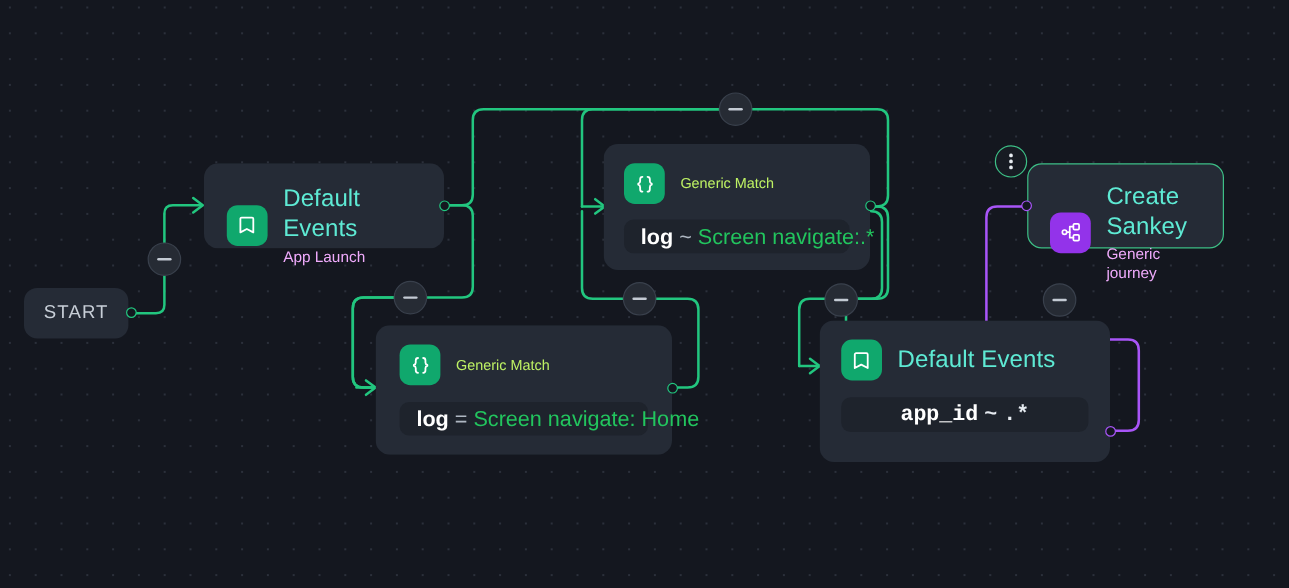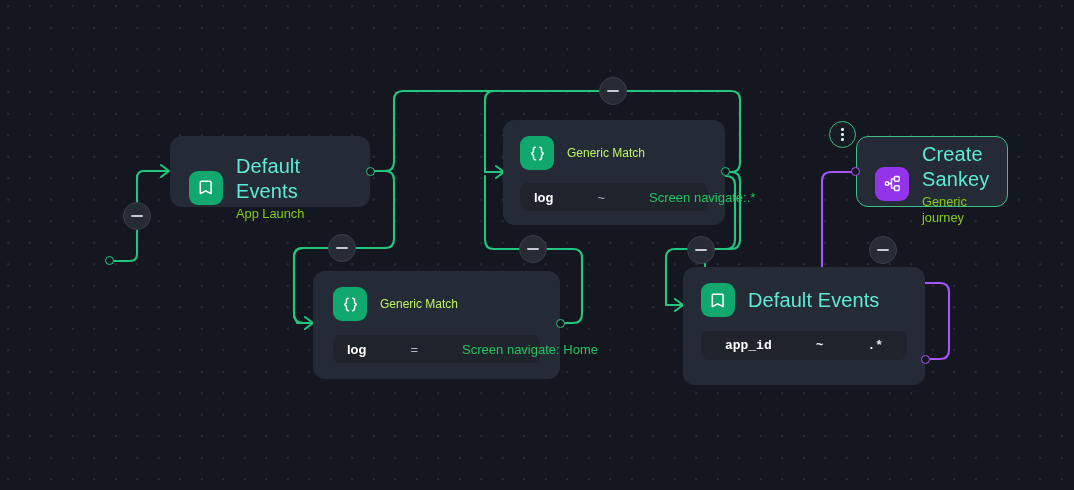--- a/index.html
+++ b/index.html
@@ -61,40 +61,39 @@
     flex-direction: column;
     justify-content: center;
     line-height: 1.25;
   }
   .node-title {
     color: #5eead4;
     font-size: 20px;
     letter-spacing: 0.1px;
   }
   .node-sub {
-    color: #84cc16;
+    color: #f0abfc;
     font-size: 12.8px;
     margin-top: 2px;
   }
   .node-title-only {
     color: #bef264;
     font-size: 12px;
   }
 
   
   .cond-pill {
     background: #1e232c;
     border-radius: 8px;
     color: #cfd6de;
-    font-size: 13px;
+    font-size: 18px;
     display: flex;
     align-items: center;
     box-sizing: border-box;
     white-space: nowrap;
-    gap: 39px;
   }
   .cond-pill .k {
     font-weight: bold;
     color: #ffffff;
     margin-right: 5px;
   }
   .cond-pill .op {
     color: #aeb7c2;
     margin-right: 5px;
   }
@@ -216,20 +215,23 @@
       <path d="M496,166 L504,172 L496,178"></path>
       <path d="M305,317 L313,323 L305,329"></path>
       <path d="M675,299 L683,305 L675,311"></path>
     </g>
 
     <g fill="none" stroke="#a855f7" stroke-width="2.1" stroke-linecap="round" stroke-linejoin="round">
       <path d="M928,359 L940,359 Q949,359 949,350 L949,292 Q949,283 940,283 L831,283 Q822,283 822,274 L822,181 Q822,172 831,172 L855,172"></path>
     </g>
   </svg>
 
+  <div id="start-node">
+    <span>START</span>
+  </div>
   <div class="port" style="left:105px; top:256px;"></div>
 
   <div class="node" id="node-default-events" style="left:170px; top:136px; width:200px; height:71px; padding:17px 18px;">
     <div class="node-head">
       <div class="node-icon green">
         <svg width="19" height="19" viewBox="0 0 24 24" fill="none" stroke="#ffffff" stroke-width="1.9" stroke-linecap="round" stroke-linejoin="round">
           <path d="M5.5 4.2h11a1.3 1.3 0 0 1 1.3 1.3v14.3l-6.8-3.6-6.8 3.6V5.5A1.3 1.3 0 0 1 5.5 4.2z"></path>
         </svg>
       </div>
       <div class="node-titles">
@@ -288,21 +290,21 @@
       </div>
     </div>
     <div class="cond-pill centered strong" style="margin-top:14px; height:29px; padding:0 14px; width:100%;">
       <span class="k">app_id</span>
       <span class="op">~</span>
       <span class="v">.*</span>
     </div>
   </div>
   <div class="port purple" style="left:921px; top:355px;"></div>
 
-  <div class="node selected" id="node-create-sankey" style="left:856px; top:136px; width:152px; height:71px; padding:5px 18px;">
+  <div class="node selected" id="node-create-sankey" style="left:856px; top:136px; width:164px; height:71px; padding:15px 18px;">
     <div class="node-head">
       <div class="node-icon purple">
         <svg width="19" height="19" viewBox="0 0 24 24" fill="none" stroke="#ffffff" stroke-width="1.8" stroke-linecap="round" stroke-linejoin="round">
           <rect x="14.5" y="3.2" width="6" height="6" rx="1.2"></rect>
           <rect x="14.5" y="14.8" width="6" height="6" rx="1.2"></rect>
           <circle cx="5.2" cy="12" r="2.3"></circle>
           <path d="M7.5 12h3.2V6.2h3.8"></path>
           <path d="M10.7 12v5.8h3.8"></path>
         </svg>
       </div>

